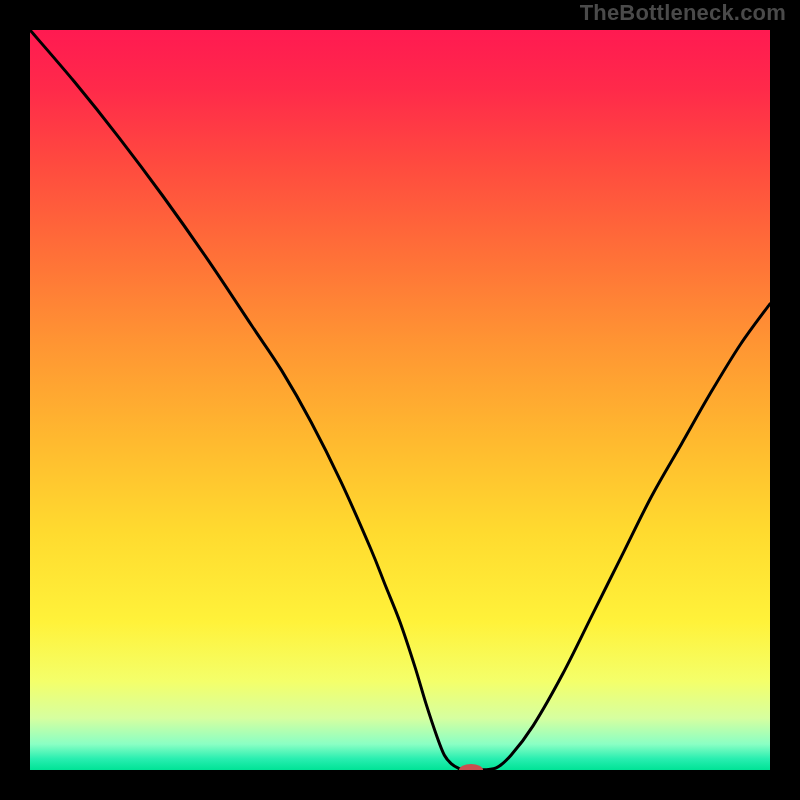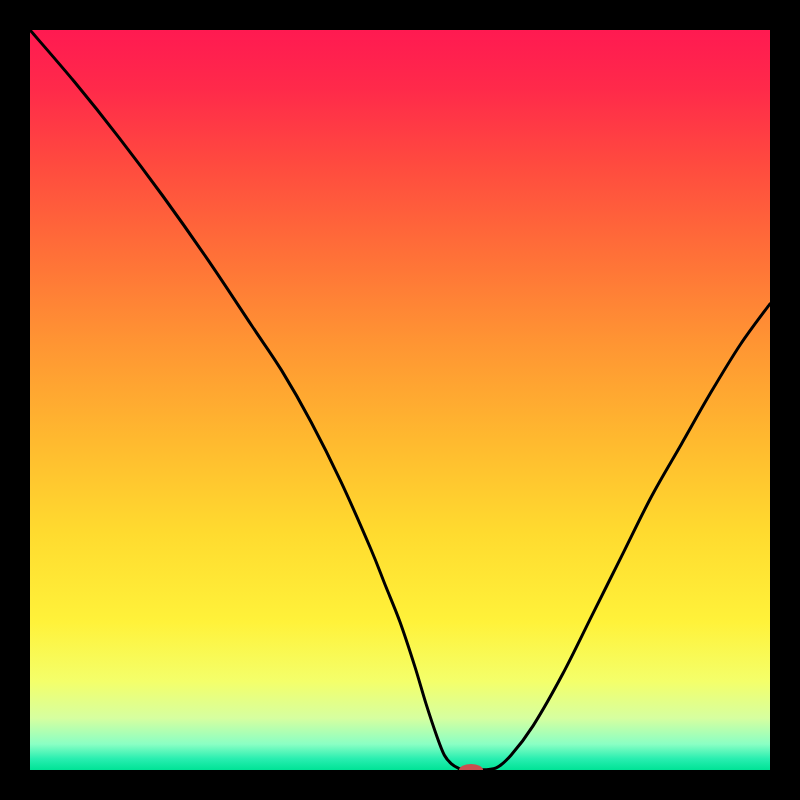--- a/index.html
+++ b/index.html
@@ -32,20 +32,21 @@
     left: 30px;
     top: 30px;
     width: 740px;
     height: 740px;
   }
 </style>
 </head>
 <body>
 
 <div class="frame">
+  <div class="watermark">TheBottleneck.com</div>
 
   <svg class="plot" viewBox="0 0 740 740" preserveAspectRatio="none">
     <defs>
       <linearGradient id="bg-grad" x1="0" y1="0" x2="0" y2="1">
           <stop offset="0%" stop-color="#ff1a51"></stop>
           <stop offset="8%" stop-color="#ff2a4a"></stop>
           <stop offset="18%" stop-color="#ff4a3f"></stop>
           <stop offset="30%" stop-color="#ff6f38"></stop>
           <stop offset="42%" stop-color="#ff9433"></stop>
           <stop offset="55.00000000000001%" stop-color="#ffb82f"></stop>

